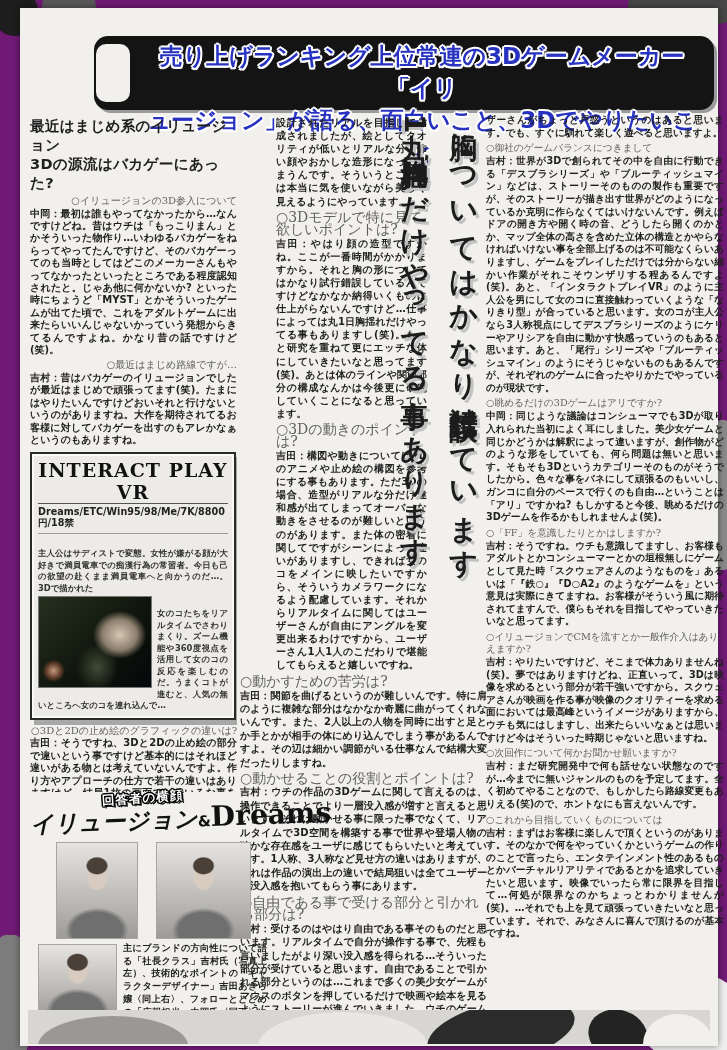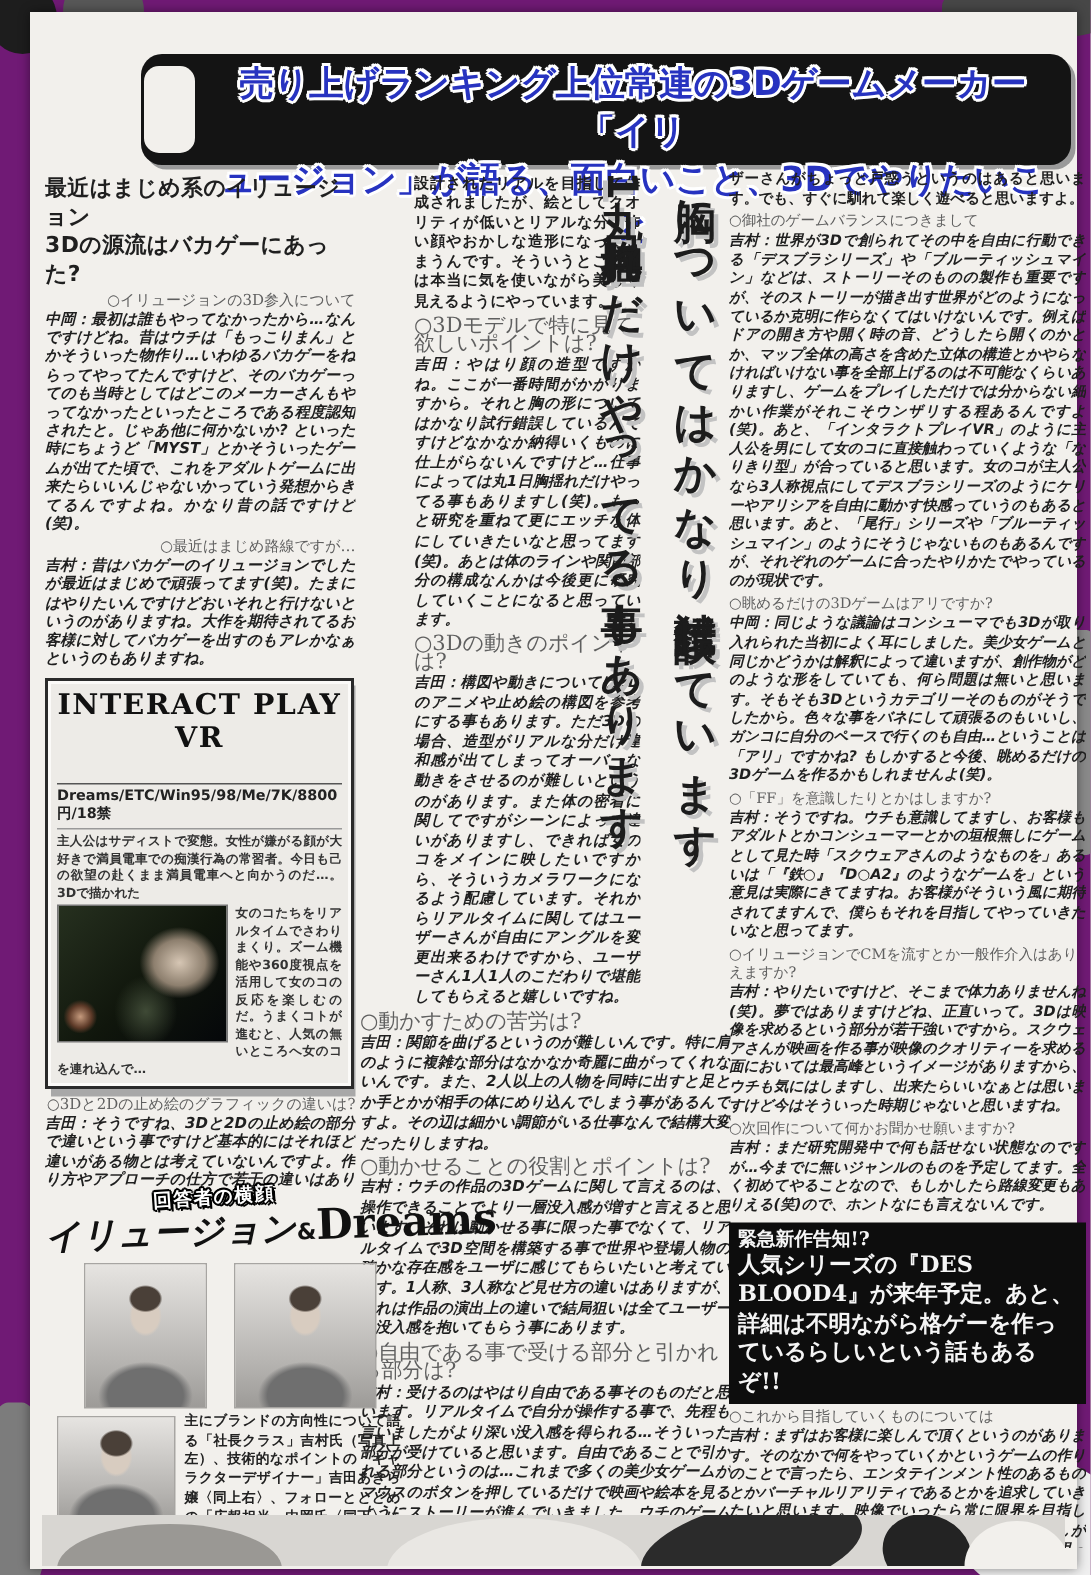--- a/index.html
+++ b/index.html
@@ -24,34 +24,34 @@
   .col{position:absolute;overflow:hidden;color:#1f1f1f;}
   #col-left{left:10px;top:108px;width:207px;height:676px;}
   #col-mid{left:220px;top:108px;width:151px;height:556px;margin-left:36px;}
   #col-midwide{left:220px;top:664px;width:247px;height:338px;}
   #col-right{left:466px;top:106px;width:238px;height:918px;}
   .h2{font-size:14.6px;font-weight:bold;line-height:19px;letter-spacing:.3px;margin-bottom:3px;}
   .q{font-family:"DejaVu Serif","Liberation Serif",serif;color:#5f5f5f;margin:3px 0 1px;}
   #col-left .q{font-size:10px;line-height:11.5px;text-align:right;}
   #col-mid .q,#col-midwide .q{font-size:14px;line-height:12.5px;}
   #col-right .q{font-size:9.7px;line-height:12px;}
-  .a{font-weight:bold;text-align:justify;font-style:italic;}
+  .a{font-weight:bold;text-align:justify;}
   #col-left .a{font-size:10px;line-height:12.4px;}
   #col-mid .a,#col-mid .p{font-size:10px;line-height:13.1px;font-weight:bold;text-align:justify;}
   #col-midwide .a{font-size:10px;line-height:13.4px;}
   #col-right .a,#col-right .p{font-size:9.7px;line-height:12.6px;font-weight:bold;text-align:justify;}
   
   #headline{position:absolute;left:368px;top:104px;width:100px;height:566px;writing-mode:vertical-rl;
     font-size:28px;font-weight:bold;color:#1c1c1c;letter-spacing:2px;line-height:49px;
     text-shadow:3px 3px 0 #c2c2c2;}
   
   #gamebox{border:2px solid #2a2a2a;background:#edebe7;box-shadow:4px 5px 0 #a8a8a8,inset 0 0 0 2px #fbfaf8;padding:5px 6px 6px;margin:6px 1px 5px 0;}
-  #gb-title{font-family:"DejaVu Serif","Liberation Serif",serif;font-weight:bold;font-size:19px;text-align:center;letter-spacing:1px;border-bottom:1px solid #555;padding-bottom:19px;color:#111;}
+  #gb-title{font-family:"DejaVu Serif","Liberation Serif",serif;font-weight:bold;font-size:19px;text-align:center;letter-spacing:1px;border-bottom:1px solid #555;padding-bottom:0;color:#111;}
   #gb-spec{font-size:9.6px;font-weight:bold;border-bottom:1px solid #999;padding:2px 0 3px;color:#222;}
-  .gb-desc{font-size:8.4px;line-height:11.5px;font-weight:bold;text-align:justify;margin-top:2px;color:#333;}
+  .gb-desc{font-size:8.4px;line-height:11.5px;font-weight:bold;text-align:justify;margin-top:14px;color:#333;}
   #gb-row{overflow:hidden;}
   #gb-shot{float:left;width:112px;height:90px;margin:2px 5px 2px 0;border:1px solid #777;
     background:
       radial-gradient(38px 34px at 72% 42%, #d6c6b4 0%, #8d7f6e 45%, rgba(20,25,15,0) 70%),
       radial-gradient(30px 34px at 52% 78%, #3f4a36 0%, rgba(20,25,15,0) 70%),
       radial-gradient(15px 15px at 13% 82%, #c59a7d 0%, #5d3a28 50%, rgba(0,0,0,0) 75%),
       linear-gradient(135deg,#26301f 0%,#10160c 55%,#05070a 100%);}
   
   #announce{background:#0d0d0d;color:#f5f5f5;padding:3px 6px 5px;margin:4px 0 3px;}
   #announce-title{font-family:"DejaVu Serif","Liberation Serif",serif;font-weight:bold;font-size:12.5px;line-height:16px;}
@@ -158,24 +158,20 @@
       <div class="q">○御社のゲームバランスにつきまして</div>
       <div class="a">吉村：世界が3Dで創られてその中を自由に行動できる「デスブラシリーズ」や「ブルーティッシュマイン」などは、ストーリーそのものの製作も重要ですが、そのストーリーが描き出す世界がどのようになっているか克明に作らなくてはいけないんです。例えばドアの開き方や開く時の音、どうしたら開くのかとか、マップ全体の高さを含めた立体の構造とかやらなければいけない事を全部上げるのは不可能なくらいありますし、ゲームをプレイしただけでは分からない細かい作業がそれこそウンザリする程あるんですよ(笑)。あと、「インタラクトプレイVR」のように主人公を男にして女のコに直接触わっていくような「なりきり型」が合っていると思います。女のコが主人公なら3人称視点にしてデスブラシリーズのようにケリーやアリシアを自由に動かす快感っていうのもあると思います。あと、「尾行」シリーズや「ブルーティッシュマイン」のようにそうじゃないものもあるんですが、それぞれのゲームに合ったやりかたでやっているのが現状です。</div>
       <div class="q">○眺めるだけの3Dゲームはアリですか?</div>
       <div class="a">中岡：同じような議論はコンシューマでも3Dが取り入れられた当初によく耳にしました。美少女ゲームと同じかどうかは解釈によって違いますが、創作物がどのような形をしていても、何ら問題は無いと思います。そもそも3Dというカテゴリーそのものがそうでしたから。色々な事をバネにして頑張るのもいいし、ガンコに自分のペースで行くのも自由…ということは「アリ」ですかね? もしかすると今後、眺めるだけの3Dゲームを作るかもしれませんよ(笑)。</div>
       <div class="q">○「FF」を意識したりとかはしますか?</div>
       <div class="a">吉村：そうですね。ウチも意識してますし、お客様もアダルトとかコンシューマーとかの垣根無しにゲームとして見た時「スクウェアさんのようなものを」あるいは「『鉄○』『D○A2』のようなゲームを」という意見は実際にきてますね。お客様がそういう風に期待されてますんで、僕らもそれを目指してやっていきたいなと思ってます。</div>
       <div class="q">○イリュージョンでCMを流すとか一般作介入はありえますか?</div>
       <div class="a">吉村：やりたいですけど、そこまで体力ありませんね(笑)。夢ではありますけどね、正直いって。3Dは映像を求めるという部分が若干強いですから。スクウェアさんが映画を作る事が映像のクオリティーを求める面においては最高峰というイメージがありますから、ウチも気にはしますし、出来たらいいなぁとは思いますけど今はそういった時期じゃないと思いますね。</div>
       <div class="q">○次回作について何かお聞かせ願いますか?</div>
       <div class="a">吉村：まだ研究開発中で何も話せない状態なのですが…今までに無いジャンルのものを予定してます。全く初めてやることなので、もしかしたら路線変更もありえる(笑)ので、ホントなにも言えないんです。</div>
-      <div id="announce">
-        <div id="announce-title">緊急新作告知!?</div>
-        <div id="announce-body">人気シリーズの『DES BLOOD4』が来年予定。あと、詳細は不明ながら格ゲーを作っているらしいという話もあるぞ!!</div>
-      </div>
       <div class="q">○これから目指していくものについては</div>
       <div class="a">吉村：まずはお客様に楽しんで頂くというのがあります。そのなかで何をやっていくかというゲームの作りのことで言ったら、エンタテインメント性のあるものとかバーチャルリアリティであるとかを追求していきたいと思います。映像でいったら常に限界を目指して…何処が限界なのかちょっとわかりませんが(笑)。…それでも上を見て頑張っていきたいなと思っています。それで、みなさんに喜んで頂けるのが基本ですね。</div>
 
     </div>
 
     <div id="profile">
       <div id="p-badge">回答者の横顔</div>
       <div id="p-title">
         <span class="jp">イリュージョン</span><span class="amp">&amp;</span><span class="en">Dreams</span>
       </div>

